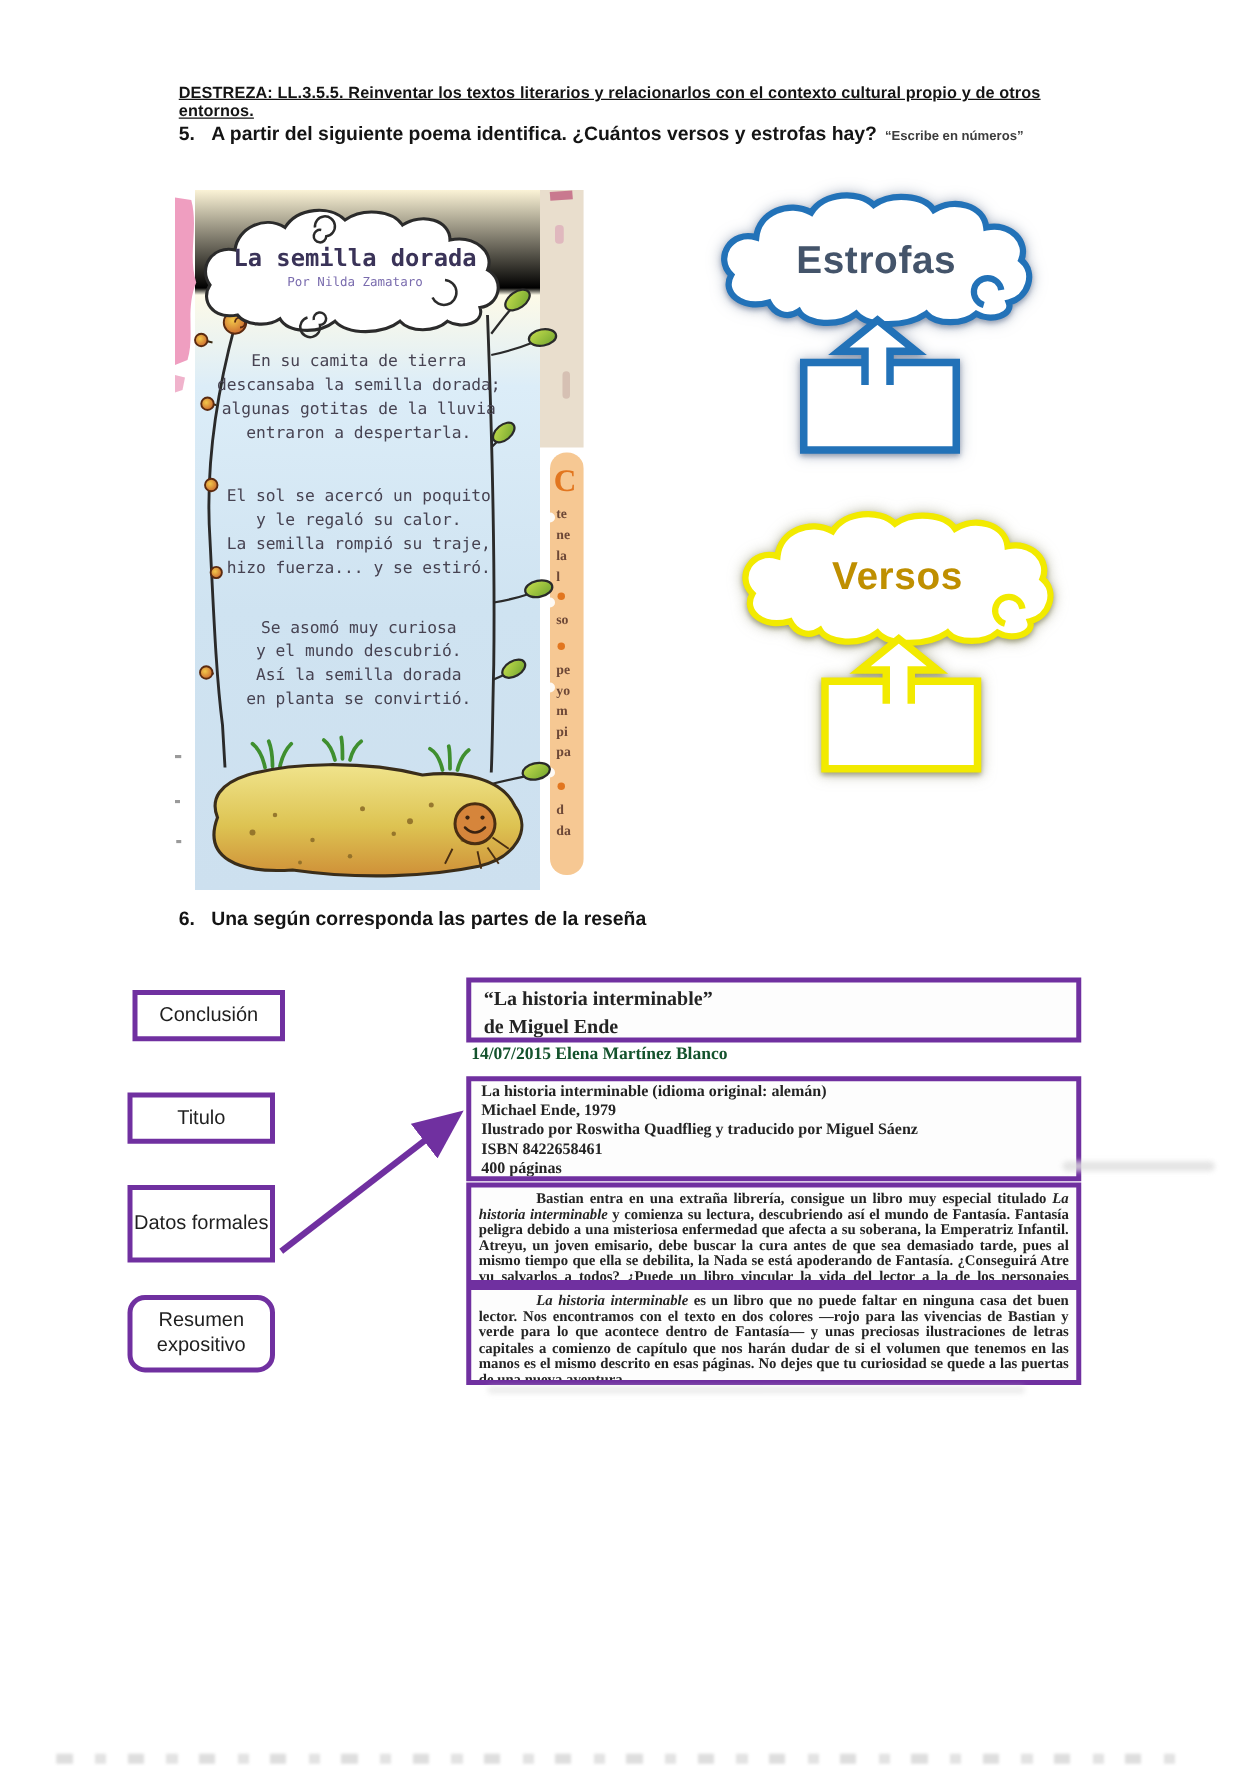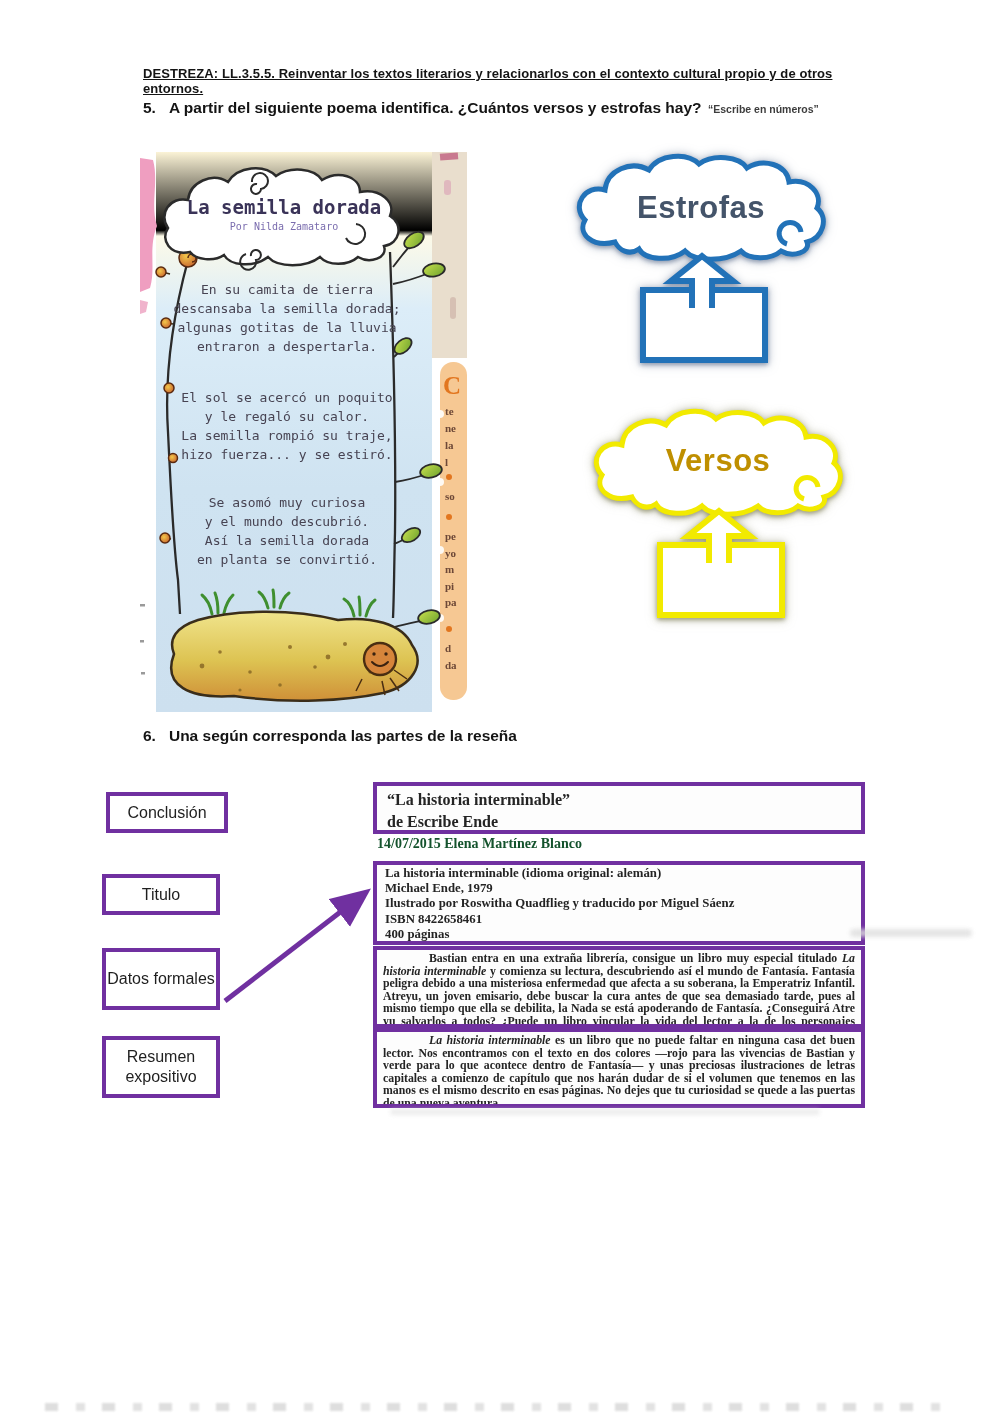--- a/index.html
+++ b/index.html
@@ -57,21 +57,21 @@
 
   
   .match-box{
     background:#ffffff;border:4px solid #7030a0;box-sizing:border-box;
     display:flex;align-items:center;justify-content:center;text-align:center;
     font-size:16px;color:#1f1f1f;line-height:1.25;
   }
   .mb1{left:106px;top:792px;width:122px;height:41px;}
   .mb2{left:102px;top:874px;width:118px;height:41px;}
   .mb3{left:102px;top:948px;width:118px;height:62px;}
-  .mb4{left:102px;top:1036px;width:118px;height:62px;}
+  .mb4{left:102px;top:1036px;width:118px;height:62px;border-radius:14px;}
 
   
   .rv-box{
     left:373px;width:492px;background:#fdfdfd;border:4px solid #7030a0;box-sizing:border-box;
     font-family:"Liberation Serif",serif;color:#242424;overflow:hidden;
   }
   .rv-title{top:782px;height:52px;padding:3px 10px;}
   .rv-title div{font-size:16px;font-weight:bold;line-height:22px;}
   .rv-byline{
     left:377px;top:836px;width:500px;font-family:"Liberation Serif",serif;
@@ -297,21 +297,21 @@
     <defs>
       <marker id="ah" markerWidth="9" markerHeight="8" refX="6.5" refY="3.5" orient="auto">
         <polygon points="0,0 8,3.5 0,7" fill="#7030a0"></polygon>
       </marker>
     </defs>
     <line x1="4" y1="119" x2="144" y2="11" stroke="#7030a0" stroke-width="5" marker-end="url(#ah)"></line>
   </svg>
 
   <div class="abs rv-box rv-title">
     <div>“La historia interminable”</div>
-    <div>de Escribe Ende</div>
+    <div>de Miguel Ende</div>
   </div>
   <div class="abs rv-byline">14/07/2015 Elena Martínez Blanco</div>
 
   <div class="abs rv-box rv-datos">
     <div>La historia interminable (idioma original: alemán)</div>
     <div>Michael Ende, 1979</div>
     <div>Ilustrado por Roswitha Quadflieg y traducido por Miguel Sáenz</div>
     <div>ISBN 8422658461</div>
     <div>400 páginas</div>
   </div>

